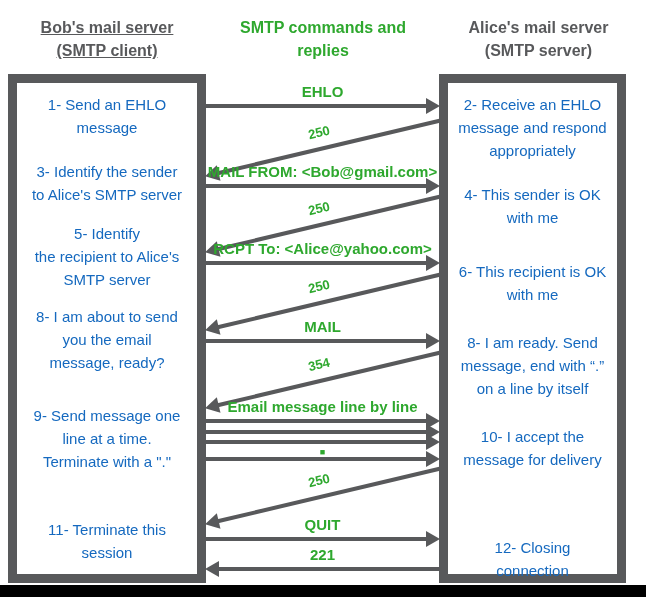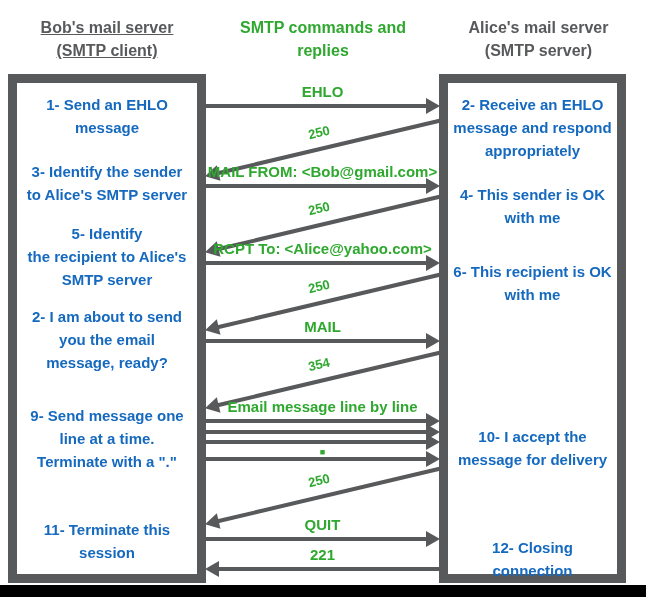--- a/index.html
+++ b/index.html
@@ -12,21 +12,21 @@
   .hdr-left{left:8px;width:198px;text-decoration:underline;}
   .hdr-center{left:216px;width:214px;color:#2EA82E;}
   .hdr-right{left:439px;width:199px;}
 
   
   .box{position:absolute;top:74px;height:509px;border:9px solid #58595B;
        background:#fff;box-sizing:border-box;}
   .box-left{left:8px;width:198px;}
   .box-right{left:439px;width:187px;}
   .step{position:absolute;left:0;right:0;margin:0;text-align:center;
-        white-space:pre-line;font-weight:bold;font-size:15px;line-height:23px;
+        white-space:pre-line;font-weight:normal;font-size:15px;line-height:23px;
         color:#1569BF;}
 
   
   .arrow{position:absolute;left:206px;width:233px;height:0;}
   .arrow .ln{position:absolute;top:-2px;height:4px;background:#58595B;}
   .arrow.r .ln{left:0;right:12px;}
   .arrow.r::after{content:"";position:absolute;right:-1px;top:-8px;width:0;height:0;
         border-left:14px solid #58595B;border-top:8px solid transparent;
         border-bottom:8px solid transparent;}
   .arrow.l .ln{left:12px;right:0;}
@@ -65,38 +65,41 @@
 replies</div>
 
   <div class="box box-left">
     <p class="step" style="top:10px">1- Send an EHLO
 message</p>
     <p class="step" style="top:77px">3- Identify the sender
 to Alice's SMTP server</p>
     <p class="step" style="top:139px">5- Identify
 the recipient to Alice's
 SMTP server</p>
-    <p class="step" style="top:222px">2- I am about to send
+    <p class="step" style="top:222px">8- I am about to send
 you the email
 message, ready?</p>
     <p class="step" style="top:321px">9- Send message one
 line at a time.
 Terminate with a "."</p>
     <p class="step" style="top:435px">11- Terminate this
 session</p>
   </div>
 
   <div class="box box-right">
     <p class="step" style="top:10px">2- Receive an EHLO
 message and respond
 appropriately</p>
     <p class="step" style="top:100px">4- This sender is OK
 with me</p>
     <p class="step" style="top:177px">6- This recipient is OK
 with me</p>
+    <p class="step" style="top:248px">8-  I am ready. Send
+message, end with “.”
+on a line by itself</p>
     <p class="step" style="top:342px">10-  I accept the
 message for delivery</p>
     <p class="step" style="top:453px">12-  Closing
 connection</p>
   </div>
 
   <div class="arrow r" style="top:106px">
     <div class="ln"></div>
     <span class="hlbl">EHLO</span>
   </div>

